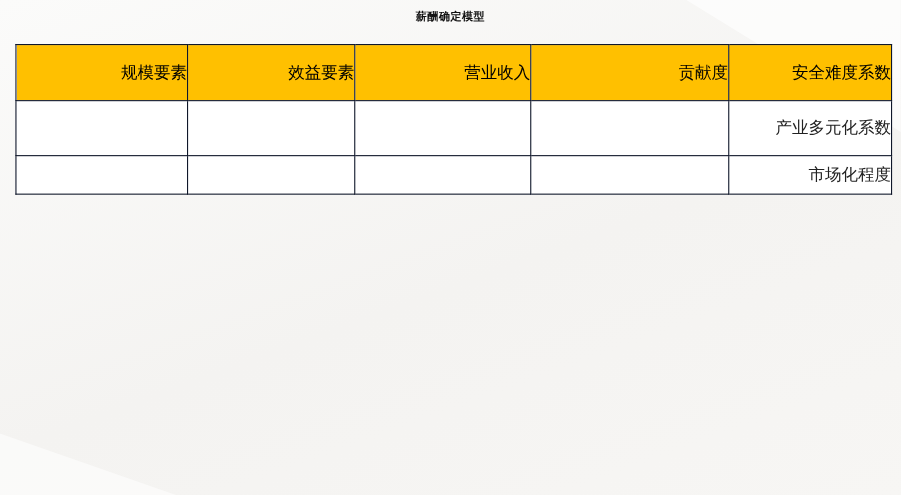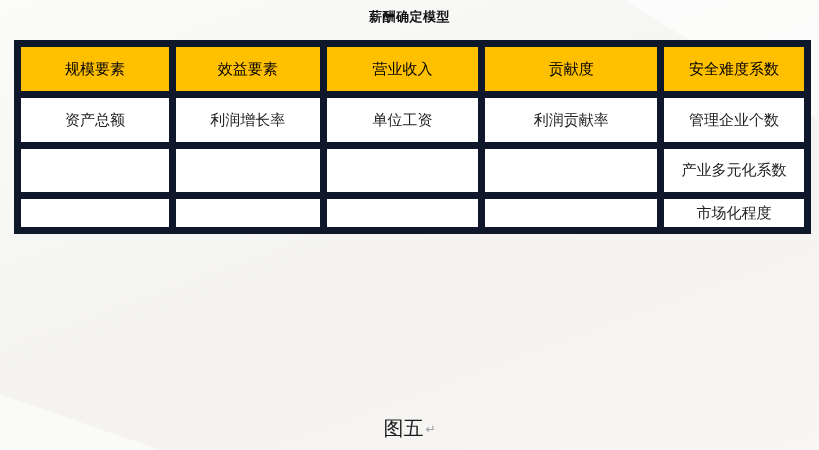--- a/index.html
+++ b/index.html
@@ -31,37 +31,37 @@
     background: rgba(255,255,255,0.55);
     clip-path: polygon(0 20%, 100% 100%, 0 100%);
     pointer-events: none;
   }
   .title {
     position: absolute;
     top: 8px;
     left: 0;
     width: 100%;
     text-align: center;
-    font-size: 13px;
+    font-size: 10px;
     font-weight: bold;
     color: #111;
     letter-spacing: 0.5px;
   }
   table.model {
     position: absolute;
     left: 14px;
     top: 40px;
     width: 797px;
     border-collapse: collapse;
     table-layout: fixed;
     background: #fff;
   }
   table.model th, table.model td {
-    border: 7px solid #0f172a;
-    text-align: center;
+    border: 1px solid #0f172a;
+    text-align: right;
     vertical-align: middle;
     font-size: 15px;
     overflow: hidden;
     white-space: nowrap;
   }
   table.model th {
     background: #FFC000;
     color: #000;
     font-weight: 400;
     height: 51px;
@@ -110,41 +110,31 @@
     <thead>
       <tr>
         <th>规模要素</th>
         <th>效益要素</th>
         <th>营业收入</th>
         <th>贡献度</th>
         <th>安全难度系数</th>
       </tr>
     </thead>
     <tbody>
-      <tr class="row-1">
-        <td>资产总额</td>
-        <td>利润增长率</td>
-        <td>单位工资</td>
-        <td>利润贡献率</td>
-        <td>管理企业个数</td>
-      </tr>
       <tr class="row-5">
         <td></td>
         <td></td>
         <td></td>
         <td></td>
         <td>产业多元化系数</td>
       </tr>
       <tr class="row-6">
         <td></td>
         <td></td>
         <td></td>
         <td></td>
         <td>市场化程度</td>
       </tr>
     </tbody>
   </table>
 
-  <div class="caption">
-    <span>图五</span><span class="pmark">↵</span>
-  </div>
 
 </div>
 
 </body></html>

